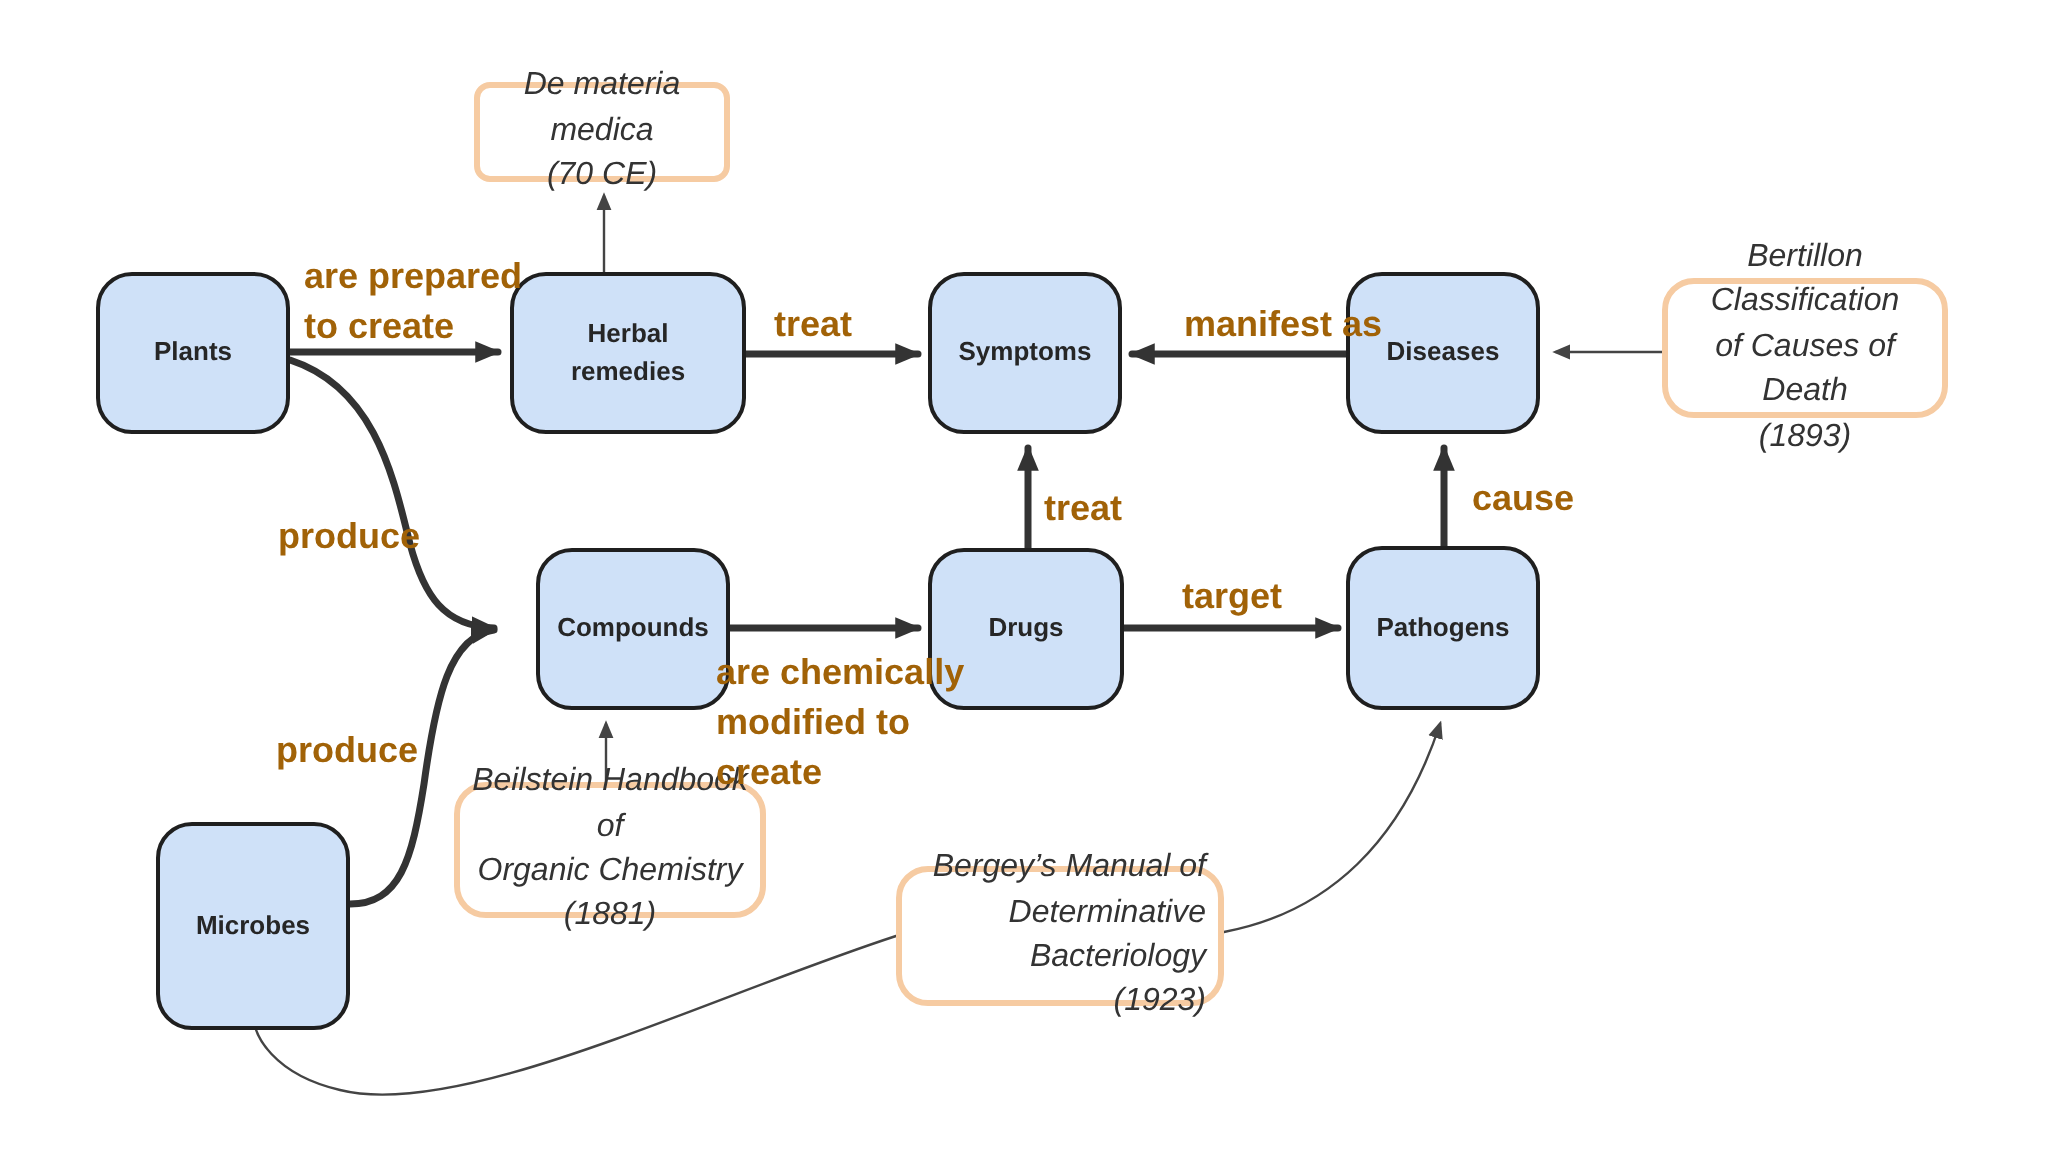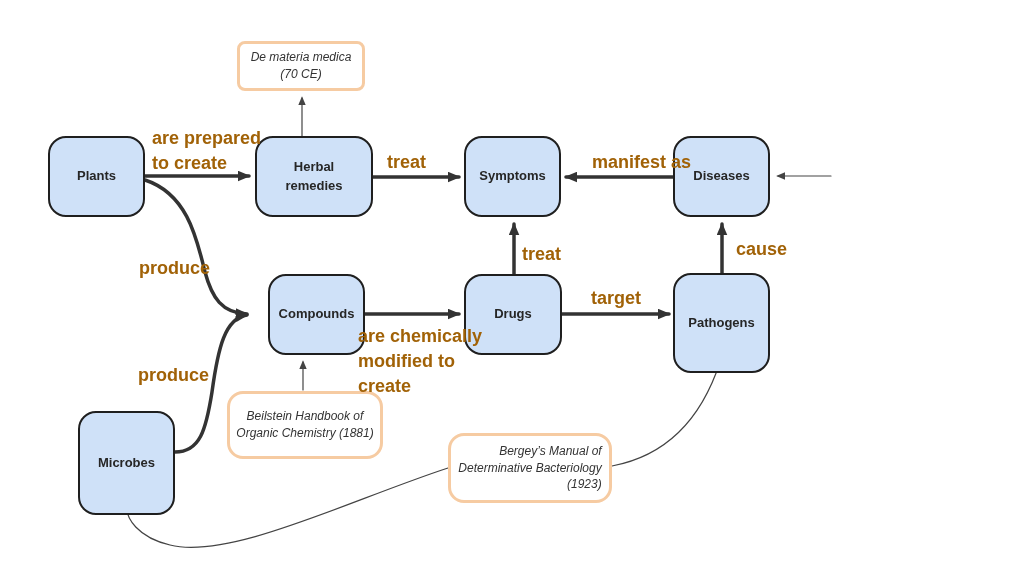--- a/index.html
+++ b/index.html
@@ -39,21 +39,21 @@
   .annotation {
     position: absolute;
     background: #ffffff;
     border: 3px solid #f6cba2;
     border-radius: 16px;
     display: flex;
     align-items: center;
     justify-content: center;
     text-align: center;
     font-style: italic;
-    font-size: 12px;
+    font-size: 16px;
     line-height: 1.4;
     color: #333333;
     white-space: pre-line;
     padding: 4px 6px;
     box-sizing: border-box;
   }
   .annotation.small-radius { border-radius: 8px; }
   .edge-label {
     position: absolute;
     font-weight: 700;
@@ -96,25 +96,28 @@
       <path d="M448 468 C350 500 230 560 170 545 C140 538 123 519 127 500" marker-end="url(#arrow-sm)"></path>
     </g>
   </svg>
 
   <div class="node" style="left:48px; top:136px; width:97px; height:81px;">Plants</div>
   <div class="node" style="left:255px; top:136px; width:118px; height:81px;">Herbal remedies</div>
   <div class="node" style="left:464px; top:136px; width:97px; height:81px;">Symptoms</div>
   <div class="node" style="left:673px; top:136px; width:97px; height:81px;">Diseases</div>
   <div class="node" style="left:268px; top:274px; width:97px; height:81px;">Compounds</div>
   <div class="node" style="left:464px; top:274px; width:98px; height:81px;">Drugs</div>
-  <div class="node" style="left:673px; top:273px; width:97px; height:100px;">Pathogens</div>
+  <div class="node" style="left:673px; top:273px; width:97px; height:82px;">Pathogens</div>
   <div class="node" style="left:78px; top:411px; width:97px; height:104px;">Microbes</div>
 
   <div class="annotation small-radius" style="left:237px; top:41px; width:128px; height:50px;">De materia medica
 (70 CE)</div>
+  <div class="annotation" style="left:831px; top:139px; width:143px; height:70px;">Bertillon Classification
+of Causes of Death
+(1893)</div>
   <div class="annotation" style="left:227px; top:391px; width:156px; height:68px;">Beilstein Handbook of
 Organic Chemistry (1881)</div>
   <div class="annotation" style="left:448px; top:433px; width:164px; height:70px;text-align:right;">Bergey’s Manual of
 Determinative Bacteriology
 (1923)</div>
 
   <div class="edge-label" style="left:152px; top:126px;">are prepared
 to create</div>
   <div class="edge-label" style="left:387px; top:150px;">treat</div>
   <div class="edge-label" style="left:580px; top:150px;margin-left:12px;">manifest as</div>

